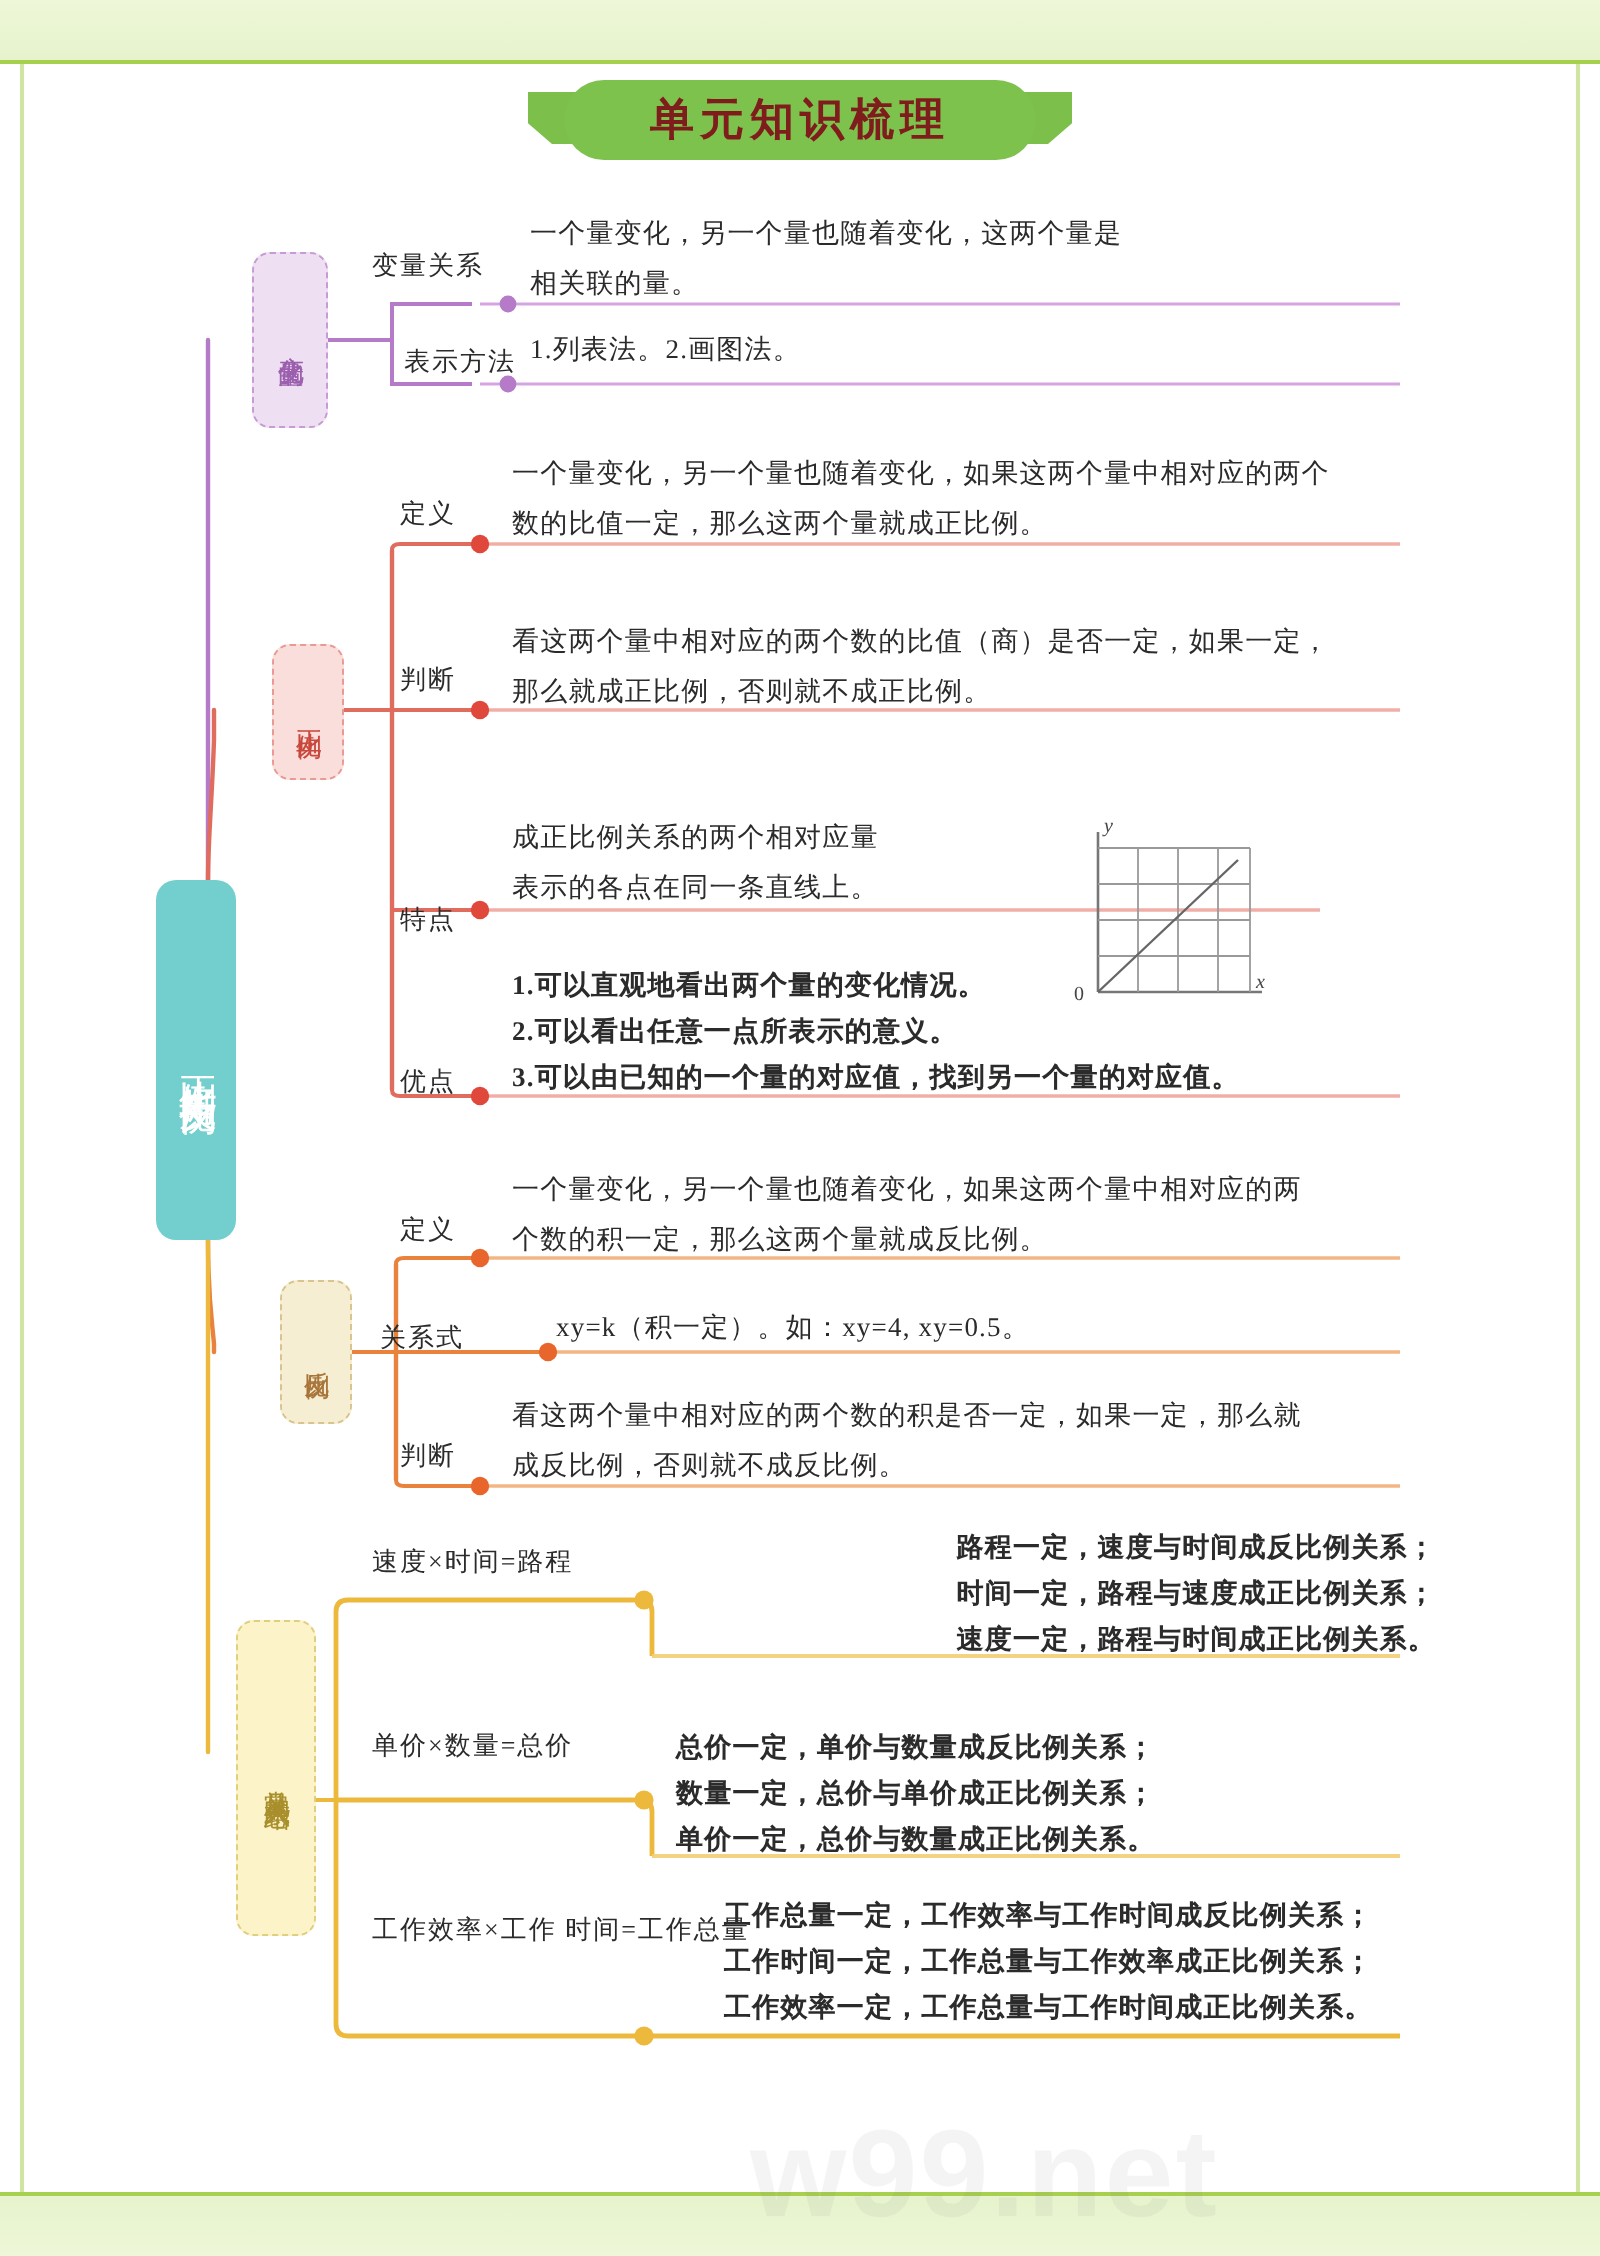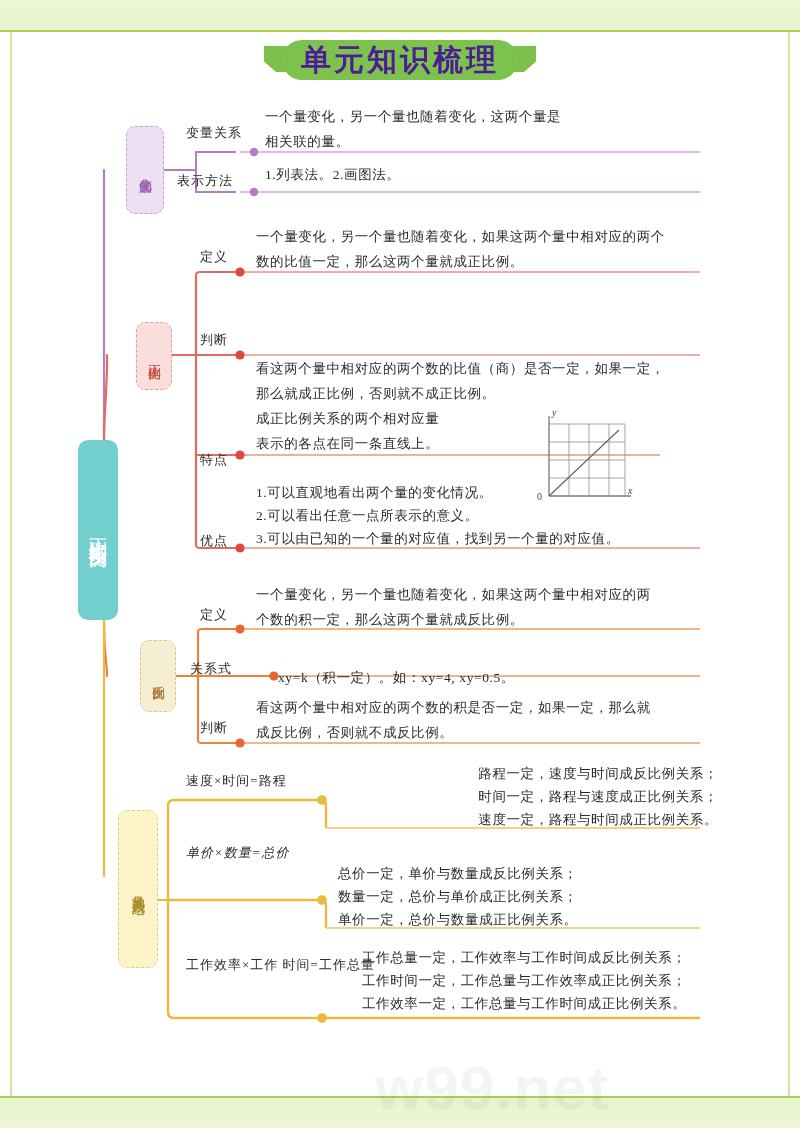--- a/index.html
+++ b/index.html
@@ -70,22 +70,22 @@
     position: absolute;
     left: 18px; top: 0;
     width: 236px; height: 40px;
     background: #7ec24e;
     border-radius: 20px;
     display: flex;
     align-items: center;
     justify-content: center;
   }
   .ribbon .plate span {
-    color: #4c1d95;
-    font-size: 30px;
+    color: #7f1d1d;
+    font-size: 22px;
     letter-spacing: 3px;
     font-family: "Liberation Sans", sans-serif;
     font-weight: bold;
   }
 
   
   .watermark {
     position: absolute;
     left: 375px; top: 1052px;
     font-family: "Liberation Sans", sans-serif;
@@ -158,21 +158,21 @@
     white-space: nowrap;
   }
   .body {
     position: absolute;
     font-size: 13.5px;
     color: #2b2b2b;
     line-height: 25px;
     letter-spacing: 0.6px;
     white-space: pre-line;
   }
-  .body.tight { line-height: 23px; }
+  .body.tight { line-height: 23px; font-weight: bold; }
 
   
   .figure {
     position: absolute;
     left: 527px; top: 408px;
     width: 112px; height: 100px;
   }
 </style>
 </head>
 <body>
@@ -265,29 +265,29 @@
   </div>
 
   <div class="chip yellow" style="left:118px; top:810px; width:40px; height:158px;">
     <span>常见的关系式总结</span>
   </div>
 
   <div class="key" style="left:186px; top:124px;">变量关系</div>
   <div class="body" style="left:265px; top:104px; width:440px;">一个量变化，另一个量也随着变化，这两个量是
 相关联的量。</div>
 
-  <div class="key" style="left:177px; top:172px;">表示方法</div>
+  <div class="key" style="left:202px; top:172px;">表示方法</div>
   <div class="body" style="left:265px; top:162px; width:440px;">1.列表法。2.画图法。</div>
 
   <div class="key" style="left:200px; top:248px;">定义</div>
   <div class="body" style="left:256px; top:224px; width:450px;">一个量变化，另一个量也随着变化，如果这两个量中相对应的两个
 数的比值一定，那么这两个量就成正比例。</div>
 
   <div class="key" style="left:200px; top:331px;">判断</div>
-  <div class="body" style="left:256px; top:308px; width:450px;margin-top:48px;">看这两个量中相对应的两个数的比值（商）是否一定，如果一定，
+  <div class="body" style="left:256px; top:308px; width:450px;">看这两个量中相对应的两个数的比值（商）是否一定，如果一定，
 那么就成正比例，否则就不成正比例。</div>
 
   <div class="key" style="left:200px; top:430px;margin-top:21px;">特点</div>
   <div class="body" style="left:256px; top:406px; width:270px;">成正比例关系的两个相对应量
 表示的各点在同一条直线上。</div>
 
   <div class="key" style="left:200px; top:532px;">优点</div>
   <div class="body tight" style="left:256px; top:481px; width:450px;">1.可以直观地看出两个量的变化情况。
 2.可以看出任意一点所表示的意义。
 3.可以由已知的一个量的对应值，找到另一个量的对应值。</div>
@@ -314,32 +314,32 @@
       <text x="101" y="86" font-size="10" font-style="italic" fill="#444" font-family="'Liberation Serif', serif">x</text>
       <text x="10" y="92" font-size="10" fill="#444" font-family="'Liberation Serif', serif">0</text>
     </svg>
   </div>
 
   <div class="key" style="left:200px; top:606px;">定义</div>
   <div class="body" style="left:256px; top:582px; width:450px;">一个量变化，另一个量也随着变化，如果这两个量中相对应的两
 个数的积一定，那么这两个量就成反比例。</div>
 
   <div class="key" style="left:190px; top:660px;">关系式</div>
-  <div class="body" style="left:278px; top:665px; width:430px;">xy=k（积一定）。如：xy=4, xy=0.5。</div>
+  <div class="body" style="left:278px; top:651px; width:430px;">xy=k（积一定）。如：xy=4, xy=0.5。</div>
 
   <div class="key" style="left:200px; top:719px;">判断</div>
   <div class="body" style="left:256px; top:695px; width:450px;">看这两个量中相对应的两个数的积是否一定，如果一定，那么就
 成反比例，否则就不成反比例。</div>
 
   <div class="key" style="left:186px; top:772px;">速度×时间=路程</div>
   <div class="body tight" style="left:338px; top:762px; width:380px;text-align:right;">路程一定，速度与时间成反比例关系；
 时间一定，路程与速度成正比例关系；
 速度一定，路程与时间成正比例关系。</div>
 
-  <div class="key" style="left:186px; top:844px;font-style:italic;">单价×数量=总价</div>
+  <div class="key" style="left:186px; top:864px;">单价×数量=总价</div>
   <div class="body tight" style="left:338px; top:862px; width:380px;">总价一定，单价与数量成反比例关系；
 数量一定，总价与单价成正比例关系；
 单价一定，总价与数量成正比例关系。</div>
 
   <div class="key" style="left:186px; top:952px; line-height:26px;">工作效率×工作
 时间=工作总量</div>
   <div class="body tight" style="left:338px; top:946px; width:400px;margin-left:24px;">工作总量一定，工作效率与工作时间成反比例关系；
 工作时间一定，工作总量与工作效率成正比例关系；
 工作效率一定，工作总量与工作时间成正比例关系。</div>
 

